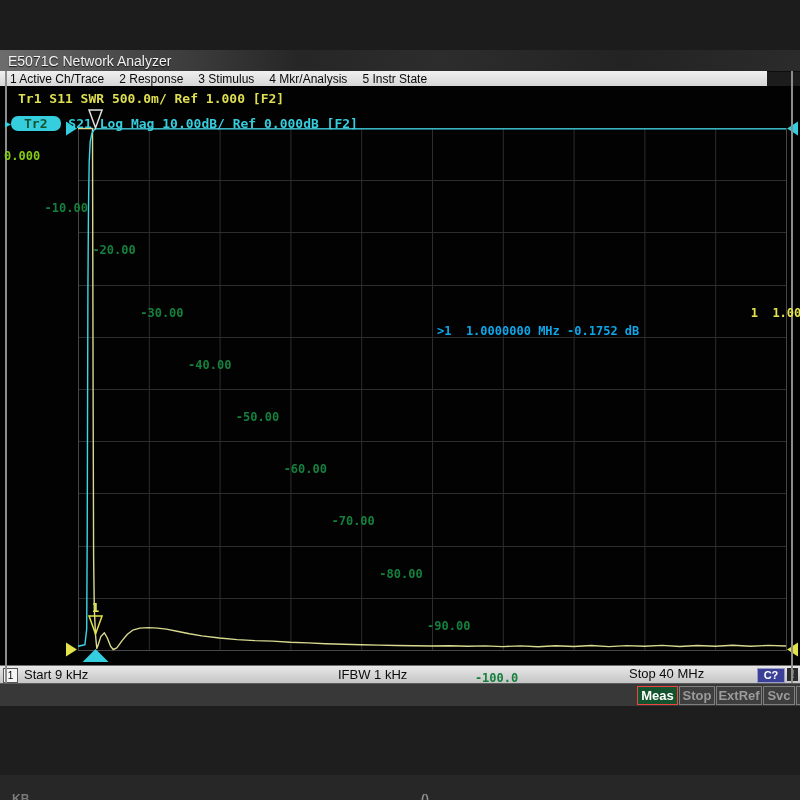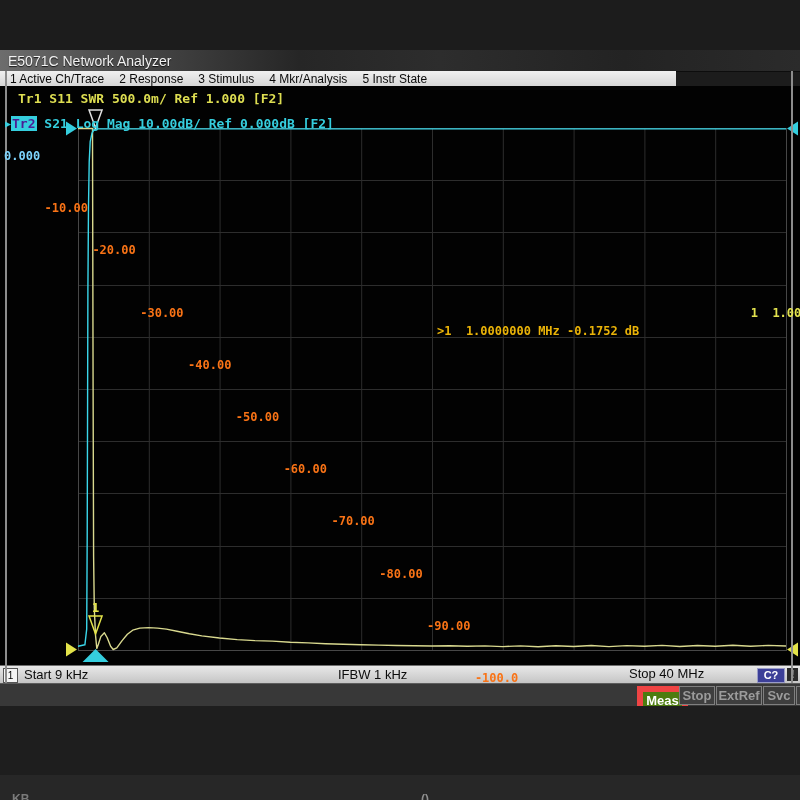--- a/index.html
+++ b/index.html
@@ -4,40 +4,40 @@
 <style>
   html,body{margin:0;padding:0;background:#000;}
   .stage{position:relative;width:800px;height:800px;background:#1c1c1c;overflow:hidden;
          font-family:"Liberation Sans",sans-serif;}
   
   .titlebar{position:absolute;left:0;top:50px;width:800px;height:21px;
     background:linear-gradient(90deg,#6d6d6d 0px,#4a4a4a 120px,#262626 300px,#2d2d2d 55%,#232323 78%,#2b2b2b 100%);
     border-bottom:1px solid #0d0d0d;}
   .titlebar .ttext{position:absolute;left:8px;top:3px;color:#f2f2f2;font-size:14px;
     text-shadow:0 1px 1px rgba(0,0,0,.8);white-space:nowrap;}
-  .menubar{position:absolute;left:0;top:71px;width:676px;height:15px;
+  .menubar{position:absolute;left:0;top:71px;width:767px;height:15px;
     background:linear-gradient(#f0f0f0,#d6d6d6);border-bottom:1px solid #8a8a8a;
     display:flex;align-items:center;}
   .menubar .mitem{color:#0a0a0a;font-size:12px;margin-right:15px;white-space:nowrap;cursor:default;}
   .menubar .mitem:first-child{margin-left:10px;}
   
   .screen{position:absolute;left:0;top:86px;width:800px;height:579px;background:#020202;}
   .mono{font-family:"DejaVu Sans Mono",monospace;}
   .tr-row{position:absolute;left:0;height:13px;font-size:13px;font-weight:700;
     white-space:pre;line-height:13px;}
   .tr1row{top:6px;left:18px;color:#dede52;}
   .tr2row{top:18px;left:5px;color:#35cede;}
-  .tr2box{background:#35cede;color:#4c1d95;padding:0 1px;}
+  .tr2box{background:#35cede;color:#14532d;padding:0 13px;border-radius:7px;}
   .tr-arrow{color:#35cede;font-size:10px;vertical-align:1px;}
   .ylab{position:absolute;width:70px;left:4px;text-align:right;font-size:12px;font-weight:700;
-    color:#f97316;line-height:16px;}
-  .ylab.ref{color:#7dd3fc;}
+    color:#15803d;line-height:16px;}
+  .ylab.ref{color:#84cc16;}
   .mreadout{position:absolute;top:191px;font-size:12px;font-weight:700;white-space:pre;line-height:14px;}
   .mr-tr1{left:232px;color:#e3e34f;}
-  .mr-tr2{left:437px;color:#eab308;}
+  .mr-tr2{left:437px;color:#0ea5e9;}
   #plot-svg{position:absolute;left:0;top:0;width:800px;height:800px;pointer-events:none;}
   .overlay-text{position:relative;z-index:2;}
   
   .statusbar{position:absolute;left:0;top:665px;width:800px;height:18px;
     background:linear-gradient(#e8e8e8,#c3c3c3);border-top:1px solid #6f6f6f;color:#0b0b0b;font-size:13px;}
   .chbox{position:absolute;left:3px;top:2px;width:13px;height:13px;background:#f4f4f4;
     border:1px solid #555;font-size:10px;text-align:center;line-height:13px;color:#000;}
   .st-start{position:absolute;left:24px;top:1px;}
   .st-ifbw{position:absolute;left:338px;top:1px;}
   .st-stop{position:absolute;left:629px;top:0;}
@@ -46,21 +46,21 @@
   .b-points{left:711px;width:42px;margin-top:40px;}
   .b-cal{left:757px;width:26px;}
   .b-alert{position:absolute;left:787px;top:2px;width:11px;height:13px;background:#2a2a2a;
     color:#e8e8e8;font-size:11px;font-weight:700;text-align:center;line-height:13px;}
   
   .buttonbar{position:absolute;left:0;top:683px;width:800px;height:23px;background:#383838;
     border-top:1px solid #5d5d5d;}
   .skey{position:absolute;top:2px;height:17px;font-size:13px;font-weight:700;text-align:center;
     line-height:17px;cursor:default;}
   .skey.inactive{background:#3e3e3e;border:1px solid #7f7f7f;color:#9b9b9b;}
-  .skey.active{background:#4d7c0f;border:6px solid #ef4444;color:#ffffff;}
+  .skey.active{background:#14532d;border:1px solid #ef4444;color:#ffffff;}
   .k-meas{left:637px;width:39px;}
   .k-stop{left:679px;width:34px;}
   .k-extref{left:716px;width:44px;}
   .k-svc{left:763px;width:30px;}
   .k-sliver{position:absolute;left:796px;top:2px;width:4px;height:17px;background:#3e3e3e;border:1px solid #7f7f7f;border-right:none;}
   
   .wborder{position:absolute;top:71px;width:2px;height:612px;background:#8d8d8d;}
   .wb-l{left:5px;} .wb-r{left:791px;}
   
   .bezel-bottom{position:absolute;left:0;top:706px;width:800px;height:94px;background:#1e1e1e;}

